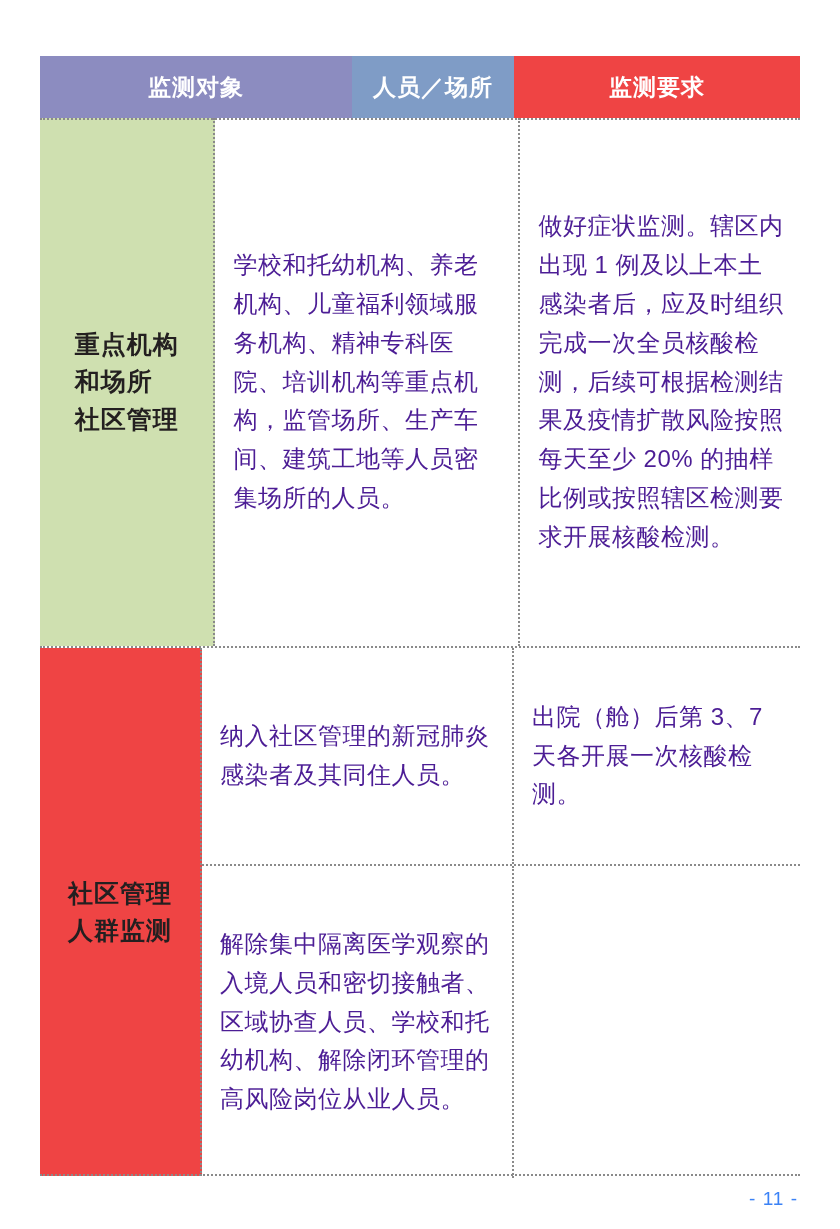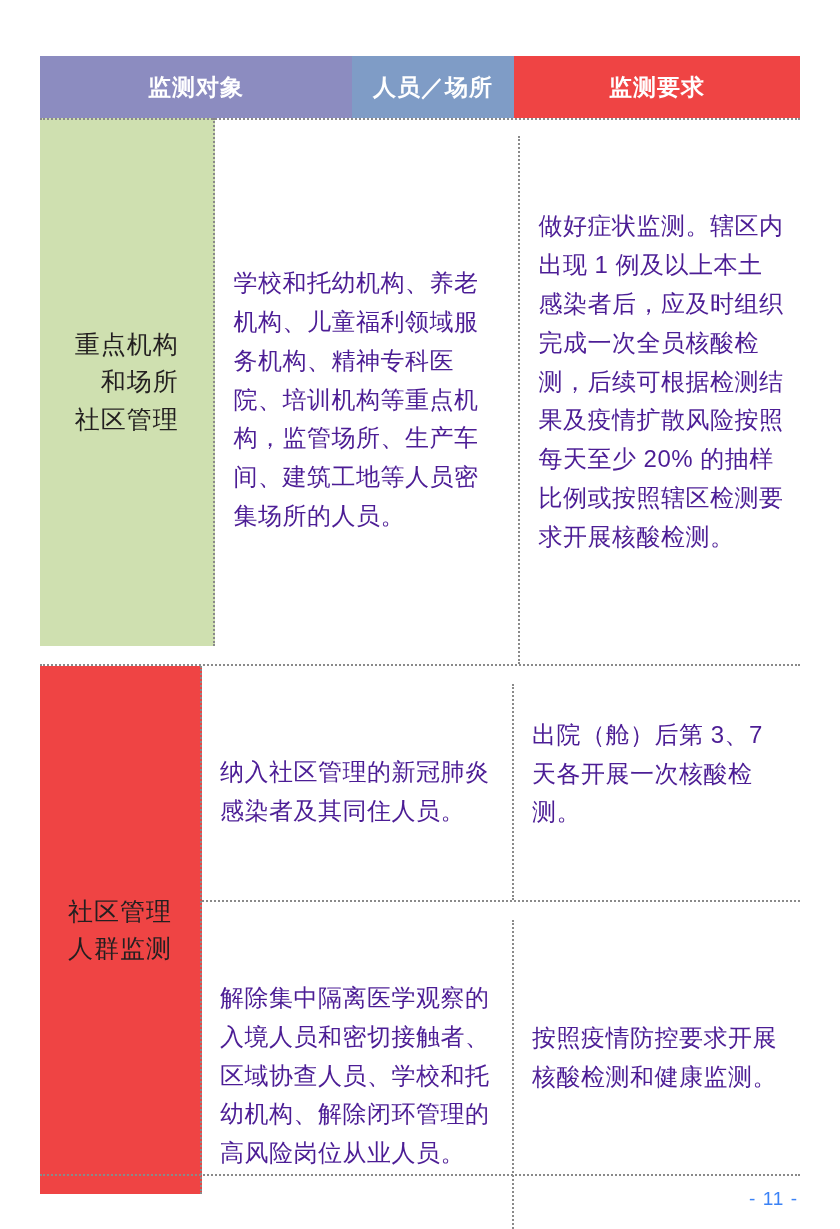--- a/index.html
+++ b/index.html
@@ -61,23 +61,23 @@
     background: #ef4444;
   }
 
   
   .cat-cell {
     box-sizing: border-box;
     width: 180px;
     display: flex;
     align-items: center;
     justify-content: center;
-    text-align: right;
+    text-align: left;
     font-size: 25px;
-    font-weight: normal;
+    font-weight: bold;
     line-height: 1.5;
     letter-spacing: 1px;
     color: #231f20;
     border-right: 2px dotted #8a8a8a;
   }
   .cat-green { background: #cfe0b0; }
   .cat-tan   { background: #ef4444; }
 
   .body-cell {
     box-sizing: border-box;
@@ -85,21 +85,20 @@
     line-height: 1.62;
     letter-spacing: 0.5px;
     color: #4c1d95;
     padding: 22px 16px 22px 18px;
     display: flex;
     align-items: center;
   }
   .col2 {
     width: 312px;
     border-right: 2px dotted #8a8a8a;
-    margin-top: 18px;
   }
   .col3 {
     width: 286px;
   }
 
   .dotted-under {
     border-bottom: 2px dotted #8a8a8a;
   }
 
   
@@ -177,21 +176,20 @@
           <span class="txt">人群监测</span>
         </span>
       </div>
       <div class="sec2-right">
         <div class="row sub-row sub-row-1 dotted-under">
           <div class="body-cell col2">纳入社区管理的新冠肺炎感染者及其同住人员。</div>
           <div class="body-cell col3">出院（舱）后第 3、7 天各开展一次核酸检测。</div>
         </div>
         <div class="row sub-row sub-row-2">
           <div class="body-cell col2">解除集中隔离医学观察的入境人员和密切接触者、区域协查人员、学校和托幼机构、解除闭环管理的高风险岗位从业人员。</div>
-          <div class="body-cell col3">按照疫情防控要求开展核酸检测和健康监测。</div>
         </div>
       </div>
     </div>
 
   </div>
 
   <div class="top-rule"></div>
   <div class="bottom-rule"></div>
 
   <div class="page-number">- 11 -</div>

